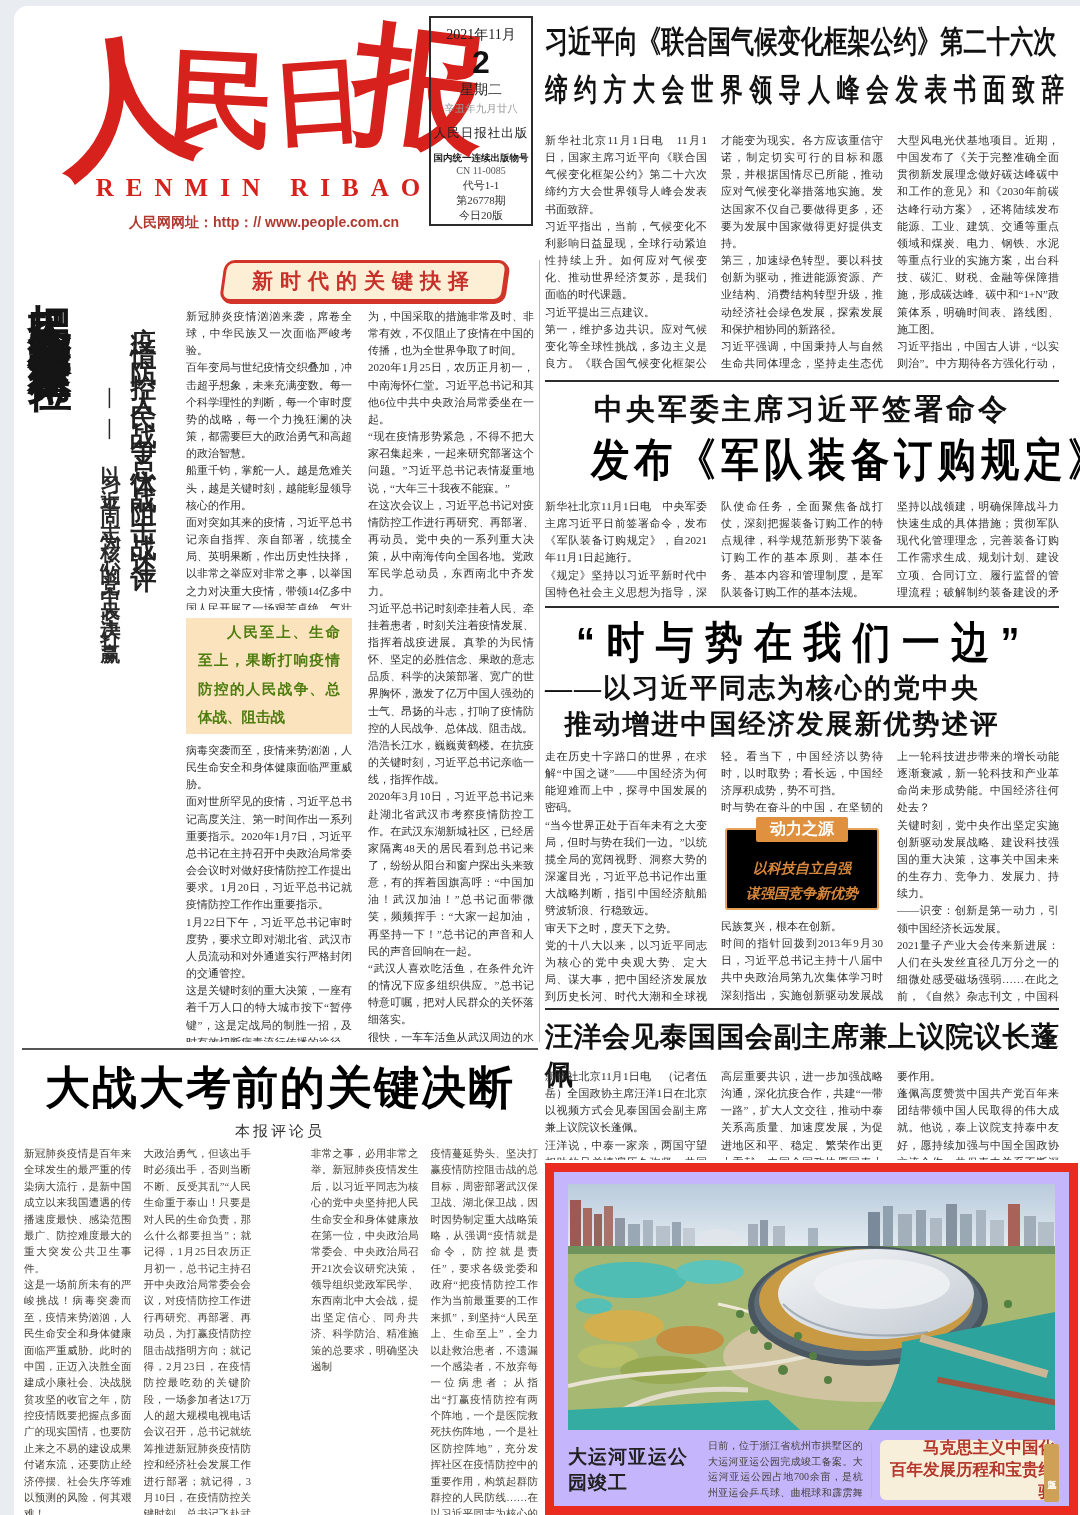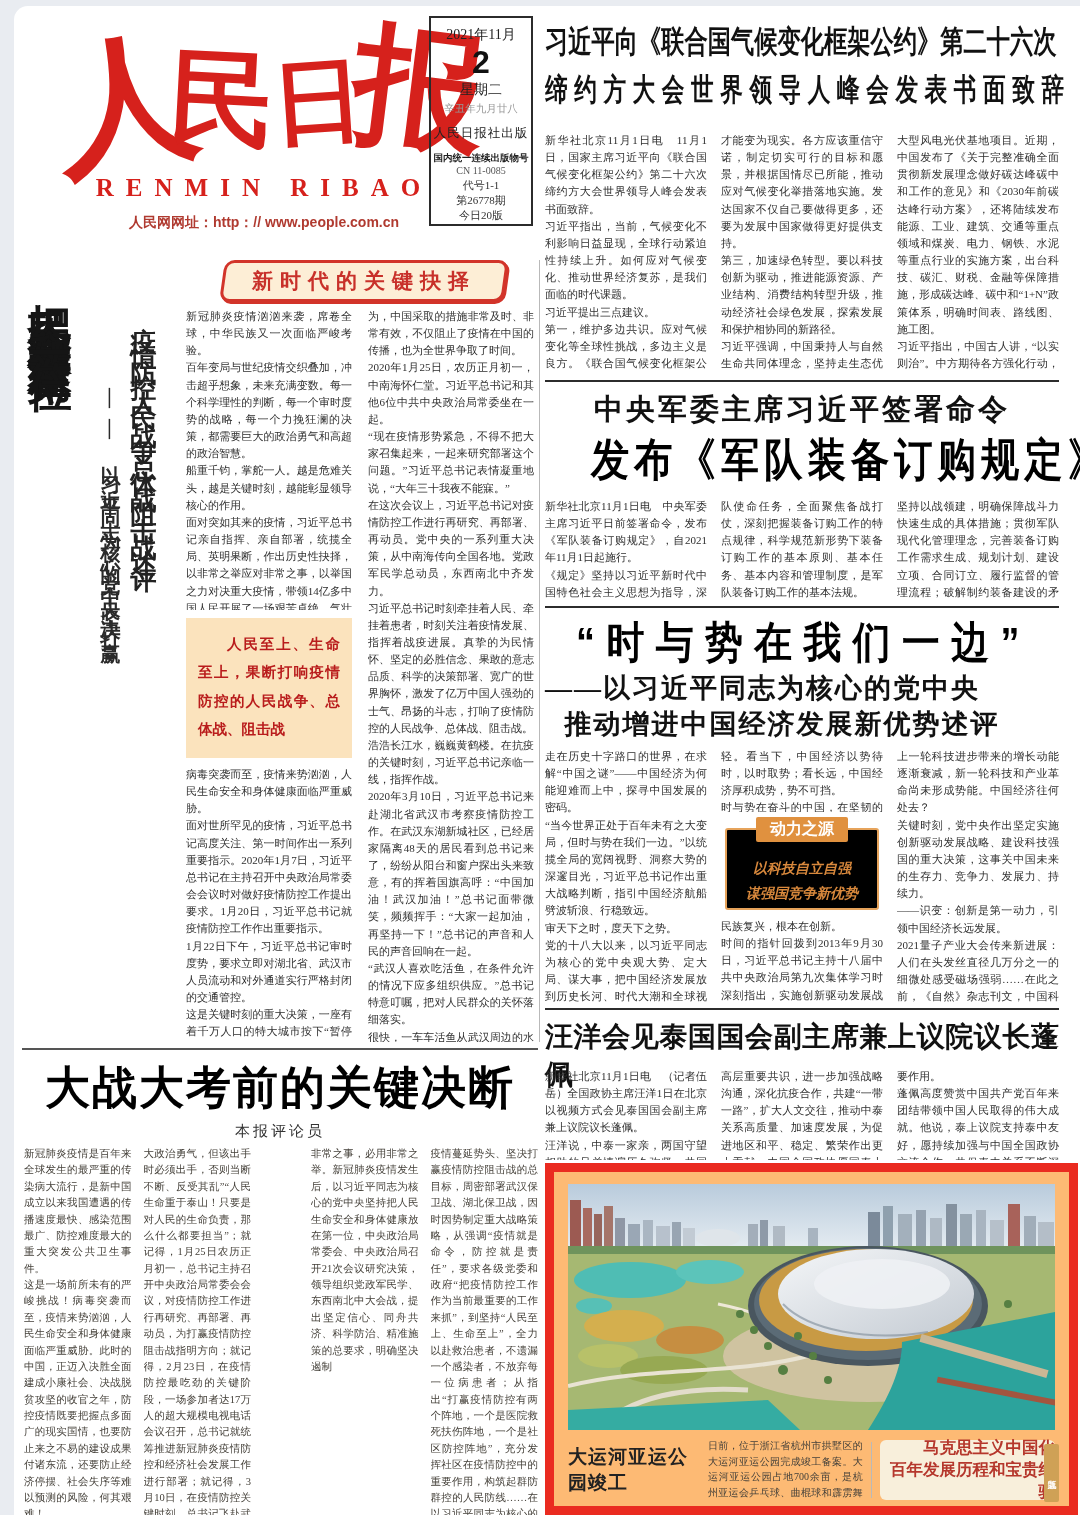--- a/index.html
+++ b/index.html
@@ -21,31 +21,31 @@
   .callig span{position:absolute;color:#d6211c;font-weight:700;
                font-family:"Liberation Serif","DejaVu Serif",serif;line-height:1;}
   
   .vert{writing-mode:vertical-rl;}
   
   .banner{position:absolute;background:#fdeed6;border:3px solid #d2342a;border-radius:10px;
           transform:skewX(-8deg);display:flex;align-items:center;justify-content:center;
           box-shadow:2px 2px 0 #d2342a;}
   .banner .t{transform:skewX(8deg);color:#c8302a;font-weight:700;letter-spacing:7px;font-size:21px;}
   
-  .quote{position:absolute;background:#fbe3bd;color:#b91c1c;font-weight:700;font-size:14.5px;
-         line-height:1.95;text-align:justify;padding:12px 12px;text-indent:2em;}
+  .quote{position:absolute;background:#fbe3bd;color:#4d7c0f;font-weight:700;font-size:14.5px;
+         line-height:1.95;text-align:justify;padding:0 12px;text-indent:2em;}
   
   .power{position:absolute;border:2px solid #e6a35b;background:#000000;border-radius:3px;}
   .power .tab{position:absolute;left:50%;top:-13px;transform:translateX(-50%);background:#e0913f;
               color:#fff;font-weight:700;font-size:16px;padding:2px 14px;white-space:nowrap;
               border-radius:2px;font-family:"Liberation Sans",sans-serif;}
   .power .body{margin-top:26px;text-align:center;color:#d8883c;font-weight:700;font-size:14px;
                line-height:1.8;font-style:italic;}
   
-  .redbox{position:absolute;border:9px solid #ea2b20;background:#fdba74;box-sizing:border-box;}
+  .redbox{position:absolute;border:9px solid #ea2b20;background:#c4b5fd;box-sizing:border-box;}
   .promo{position:absolute;background:#f8efdb;border-radius:6px;}
   .promo .l{color:#b5372c;font-weight:700;text-align:right;
             font-family:Liberation Serif, serif;}
   .promo .tab{position:absolute;right:-4px;top:4px;width:15px;height:58px;background:#cfa156;
               color:#fff;writing-mode:vertical-rl;font-size:9px;text-align:center;line-height:15px;
               border-radius:2px;}
   .dli{display:block;}
 </style>
 </head>
 <body>

